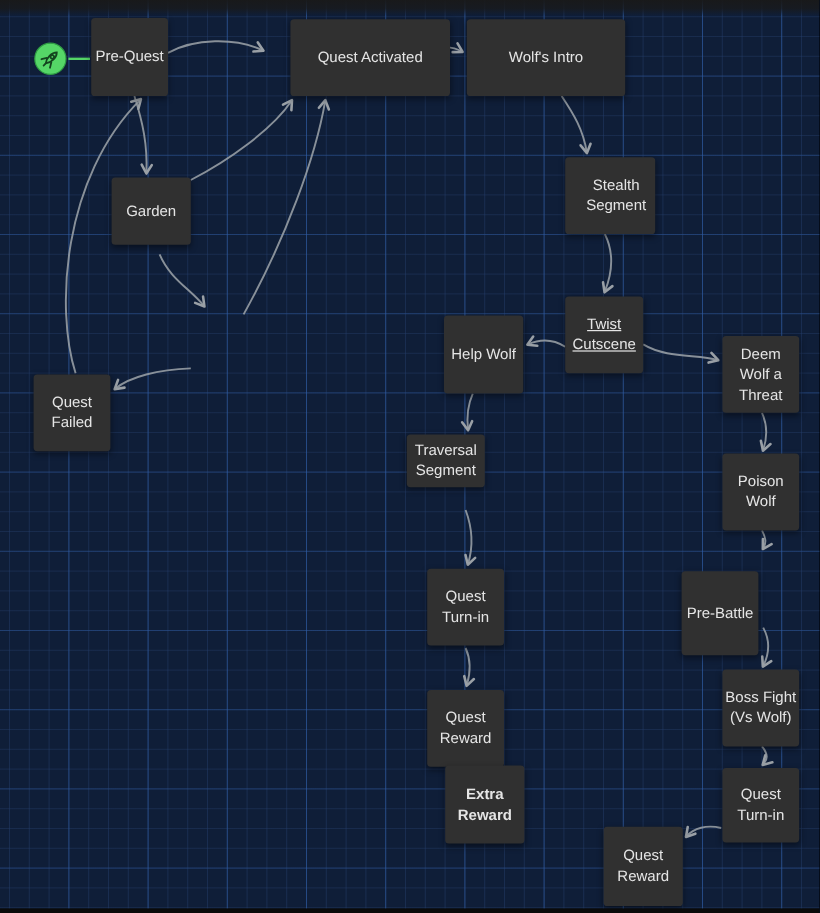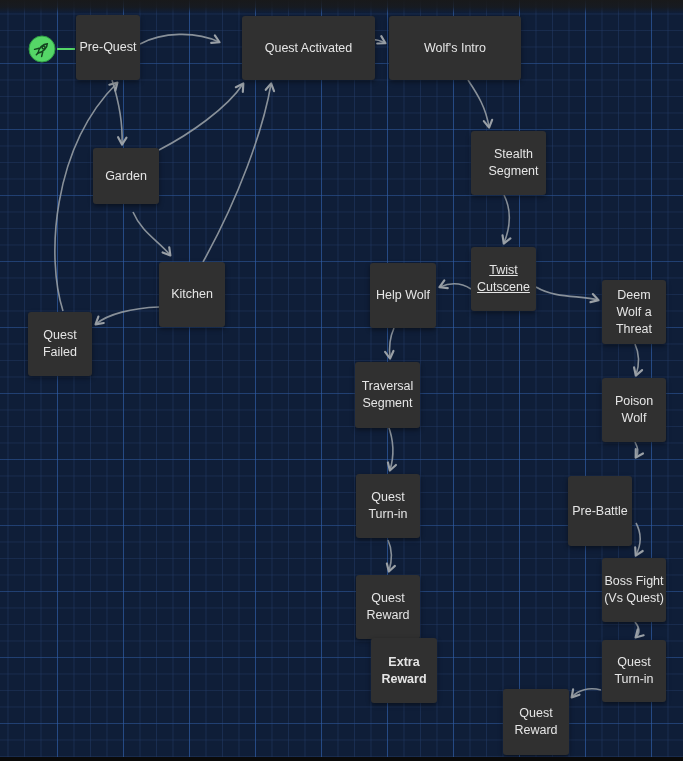--- a/index.html
+++ b/index.html
@@ -76,41 +76,40 @@
       <path d="M636,523 C642,534 641,545 636,555" class="edge" stroke="#9aa0a6" stroke-opacity="0.88" marker-end="url(#arrow)"></path>
       <path d="M635,622 C640,628 640,633 636,637" class="edge" stroke="#9aa0a6" stroke-opacity="0.88" marker-end="url(#arrow)"></path>
       <path d="M601,690 C589,687 578,690 572,697" class="edge" stroke="#9aa0a6" stroke-opacity="0.88" marker-end="url(#arrow)"></path>
       <path d="M57,49 L75,49" stroke="#55d667" stroke-width="2" fill="none"></path>
     </svg>
   <div id="node-layer">
       <div class="node" style="left: 76px; top: 15px; width: 64px; height: 65px;">Pre-Quest</div>
       <div class="node" style="left: 223px; top: 16px; width: 133px; height: 64px; margin-left: 19px;">Quest Activated</div>
       <div class="node" style="left: 389px; top: 16px; width: 132px; height: 64px;">Wolf's Intro</div>
       <div class="node" style="left: 93px; top: 148px; width: 66px; height: 56px;">Garden</div>
-      <div class="node" style="left: 159px; top: 262px; width: 66px; height: 65px;">Kitchen</div>
       <div class="node" style="left: 28px; top: 312px; width: 64px; height: 64px;">Quest
 Failed</div>
       <div class="node" style="left: 471px; top: 131px; width: 65px; height: 64px; padding-left: 10px;">Stealth
 Segment</div>
       <div class="node" style="left: 471px; top: 247px; width: 65px; height: 64px; text-decoration: underline;">Twist
 Cutscene</div>
       <div class="node" style="left: 370px; top: 263px; width: 66px; height: 65px;">Help Wolf</div>
       <div class="node" style="left: 602px; top: 378px; width: 64px; height: 64px;">Poison
 Wolf</div>
       <div class="node" style="left: 602px; top: 280px; width: 64px; height: 64px;">Deem
 Wolf a
 Threat</div>
       <div class="node" style="left: 568px; top: 460px; width: 64px; height: 70px; margin-top: 16px;">Pre-Battle</div>
       <div class="node" style="left: 602px; top: 558px; width: 64px; height: 64px;">Boss Fight
-(Vs Quest)</div>
+(Vs Wolf)</div>
       <div class="node" style="left: 602px; top: 640px; width: 64px; height: 62px;">Quest
 Turn-in</div>
       <div class="node" style="left: 503px; top: 689px; width: 66px; height: 66px;">Quest
 Reward</div>
-      <div class="node" style="left: 355px; top: 362px; width: 65px; height: 66px;">Traversal
+      <div class="node" style="left: 339px; top: 362px; width: 65px; height: 44px;">Traversal
 Segment</div>
       <div class="node" style="left: 356px; top: 474px; width: 64px; height: 64px;">Quest
 Turn-in</div>
       <div class="node" style="left: 356px; top: 575px; width: 64px; height: 64px;">Quest
 Reward</div>
       <div class="node" style="left: 371px; top: 638px; width: 66px; height: 65px; font-weight: bold;">Extra
 Reward</div>
     </div>
   <svg id="start-node" width="90" height="90" viewBox="0 0 90 90" style="left:0;top:4px;">
       <g>

